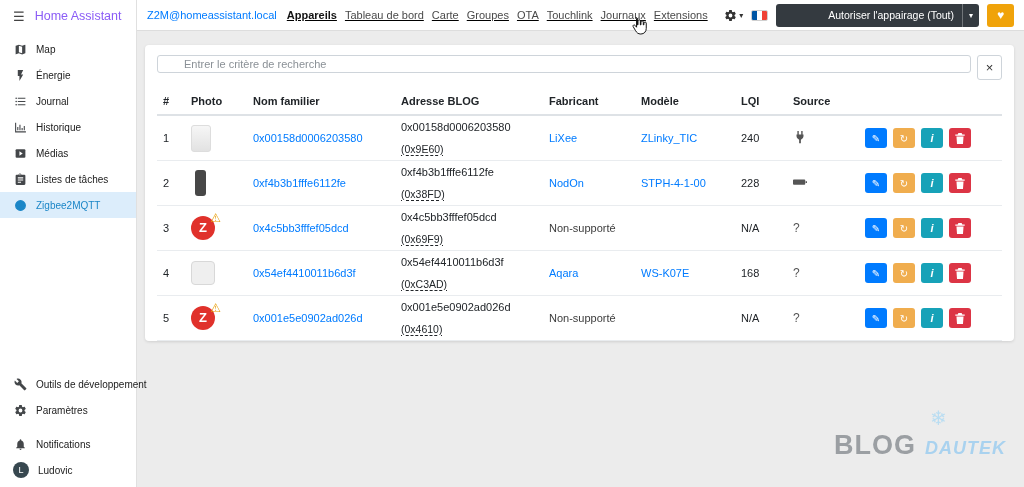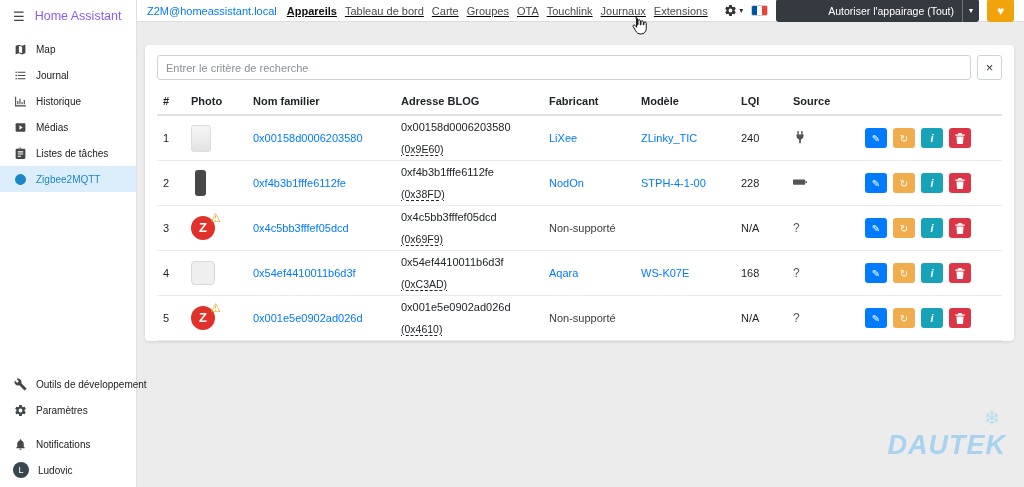--- a/index.html
+++ b/index.html
@@ -20,21 +20,21 @@
                   align-items:center; justify-content:center; }
   .sb-item .ico svg { width:13px; height:13px; fill:currentColor; }
   .sb-item.active { background:#dcedfb; color:#1b86c7; }
   .sb-item.active .ico { color:#1b86c7; }
   .sb-spacer { flex:1; }
   .avatar { width:16px; height:16px; border-radius:50%; background:#37474f; color:#fff;
             font-size:9px; display:flex; align-items:center; justify-content:center; flex-shrink:0; }
   .sb-footer { padding-bottom:4px; }
 
   
-  .topbar { position:absolute; left:137px; right:0; top:0; height:22px; background:#fff;
+  .topbar { position:absolute; left:137px; right:0; top:0; height:31px; background:#fff;
             border-bottom:1px solid #ddd; display:flex; align-items:center; gap:10px;
             padding:0 10px; font-size:11px; }
   .host-link { color:#007bff; text-decoration:none; cursor:pointer; white-space:nowrap; }
   .nav { display:flex; gap:8px; align-items:center;text-decoration:underline; }
   .nav-item { color:#4a4a4a; cursor:pointer; text-decoration:none; white-space:nowrap; }
   .nav-item.active { color:#111; font-weight:bold; }
   .right-tools { margin-left:auto; display:flex; align-items:center; gap:8px; }
   .gear-wrap { display:flex; align-items:center; gap:2px; color:#333; cursor:pointer; }
   .gear-wrap svg { width:13px; height:13px; fill:#333; }
   .caret { font-size:8px; color:#333; }
@@ -51,21 +51,21 @@
   .donate-btn { height:23px; width:27px; background:#f0a30a; border:none; border-radius:3px; color:#fff;
                 display:flex; align-items:center; justify-content:center; font-size:12px; cursor:pointer; }
 
   
   .cursor { position:absolute; left:629px; top:14px; width:21px; height:23px; z-index:60; pointer-events:none; }
 
   
   .card { position:absolute; left:145px; top:45px; width:869px; background:#fff; border-radius:4px;
           box-shadow:0 1px 3px rgba(0,0,0,.12); padding:10px 12px 0 12px; }
   .search-row { display:flex; gap:6px; margin-bottom:8px; }
-  .search-input { flex:1; height:25px; border:1px solid #ced4da; border-radius:3px; padding:0 8px;
+  .search-input { flex:1; height:18px; border:1px solid #ced4da; border-radius:3px; padding:0 26px;
                   font-size:11px; color:#495057; font-family:"Liberation Sans", sans-serif; outline:none; }
   .search-input::placeholder { color:#8a9096; }
   .clear-btn { width:25px; height:25px; border:1px solid #ced4da; border-radius:3px; background:#fff;
                font-size:13px; color:#333; display:flex; align-items:center; justify-content:center;
                cursor:pointer; }
 
   table { width:100%; border-collapse:collapse; table-layout:fixed; font-size:11px; color:#212529; }
   th { text-align:left; padding:7px 6px; border-bottom:2px solid #dee2e6; font-weight:bold; }
   td { padding:5px 6px; border-bottom:1px solid #e9ecef; vertical-align:middle; height:39px; }
   tr:last-child td { border-bottom:1px solid #e9ecef; }
@@ -96,40 +96,48 @@
   .btn svg { width:10px; height:11px; fill:#fff; }
   .btn-edit { background:#007bff; }
   .btn-reconf { background:#f0ad4e; }
   .btn-info { background:#17a2b8; font-style:italic; font-weight:bold; font-size:11px; }
   .btn-del { background:#dc3545; }
 
   
   .watermark { position:absolute; right:18px; bottom:26px; display:flex; gap:9px; align-items:baseline; }
   .wm-snow { position:absolute; top:-24px; left:96px; font-size:20px; color:#b9ddf2; }
   .wm-gray { font-size:27px; font-weight:bold; color:#9b9fa3; letter-spacing:1px; }
-  .wm-blue { font-size:27px; font-weight:bold; font-style:italic; color:#a9d2ef; letter-spacing:1px; }
+  .wm-blue { font-size:18px; font-weight:bold; font-style:italic; color:#a9d2ef; letter-spacing:1px; }
 </style>
 </head>
 <body>
 
 <div class="app">
 
   <div class="sidebar">
     <div class="sb-header">
       <span class="sb-menu-icon">☰</span>
       <span class="sb-title">Home Assistant</span>
     </div>
     <div class="sb-group">
       <div class="sb-item">
         <span class="ico">
             <svg viewBox="0 0 24 24">
               <path d="M15 19l-6-2.1V5l6 2.1M20.5 3c-.06 0-.11 0-.16.03L15 5.1 9 3 3.36 4.9C3.15 4.97 3 5.15 3 5.38V20.5a.5.5 0 0 0 .66.47L9 18.9l6 2.1 5.64-1.9c.21-.1.36-.25.36-.48V3.5a.5.5 0 0 0-.5-.5z"></path>
             </svg>
           </span>
         <span>Map</span>
+      </div>
+      <div class="sb-item">
+        <span class="ico">
+            <svg viewBox="0 0 24 24">
+              <path d="M7 2v11h3v9l7-12h-4l4-8z"></path>
+            </svg>
+          </span>
+        <span>Énergie</span>
       </div>
       <div class="sb-item">
         <span class="ico">
             <svg viewBox="0 0 24 24">
               <path d="M7 5h14v2H7zM7 11h14v2H7zM7 17h14v2H7zM4 4.5A1.5 1.5 0 1 1 4 7.5 1.5 1.5 0 0 1 4 4.5zm0 6A1.5 1.5 0 1 1 4 13.5 1.5 1.5 0 0 1 4 10.5zm0 6A1.5 1.5 0 1 1 4 19.5 1.5 1.5 0 0 1 4 16.5z"></path>
             </svg>
           </span>
         <span>Journal</span>
       </div>
       <div class="sb-item">
@@ -446,16 +454,17 @@
               </button>
           </td>
         </tr>
 
       </tbody>
     </table>
   </div>
 
   <div class="watermark">
     <span class="wm-snow">❄</span>
+    <span class="wm-gray">BLOG</span>
     <span class="wm-blue">DAUTEK</span>
   </div>
 
 </div>
 
 </body></html>

